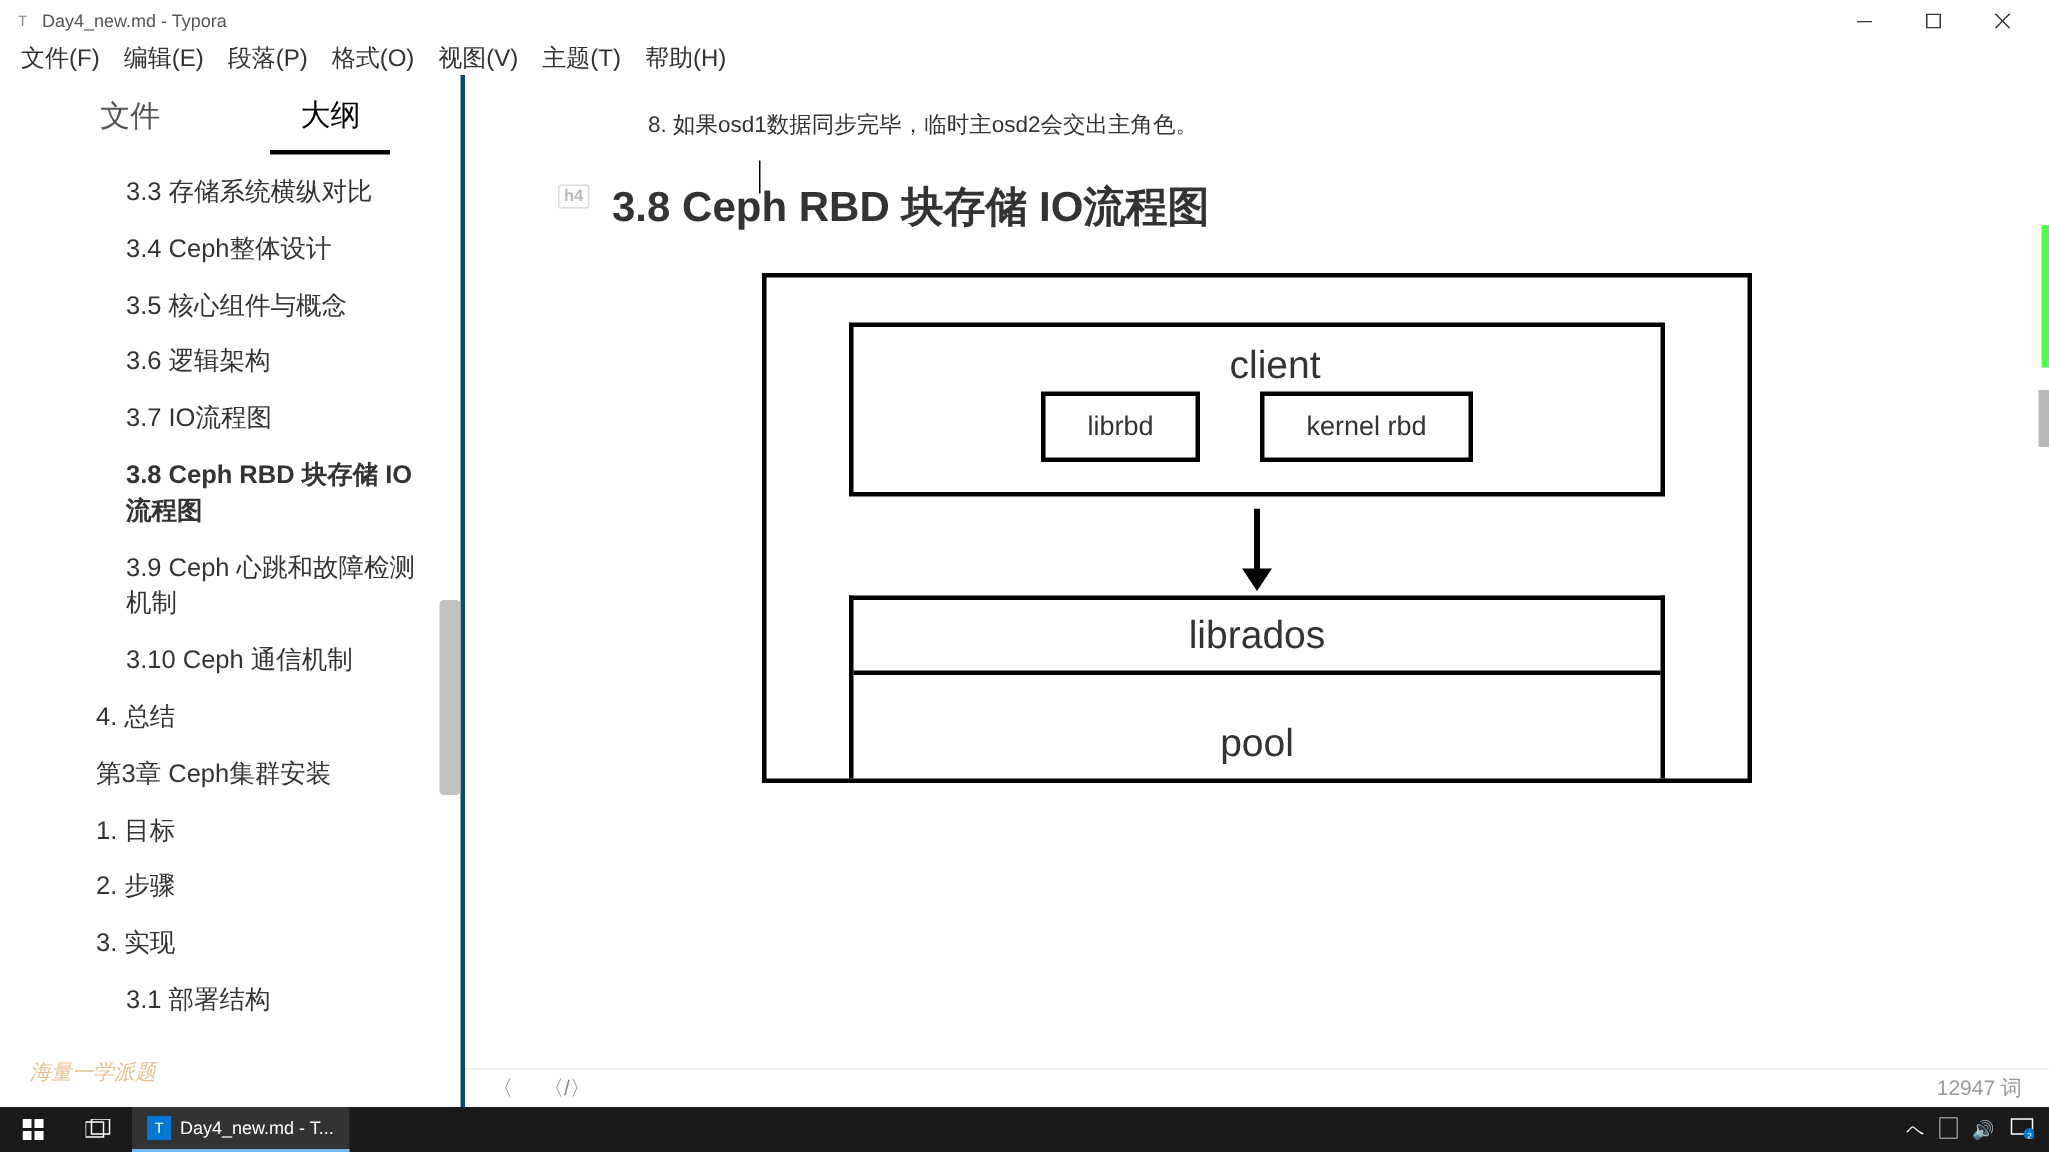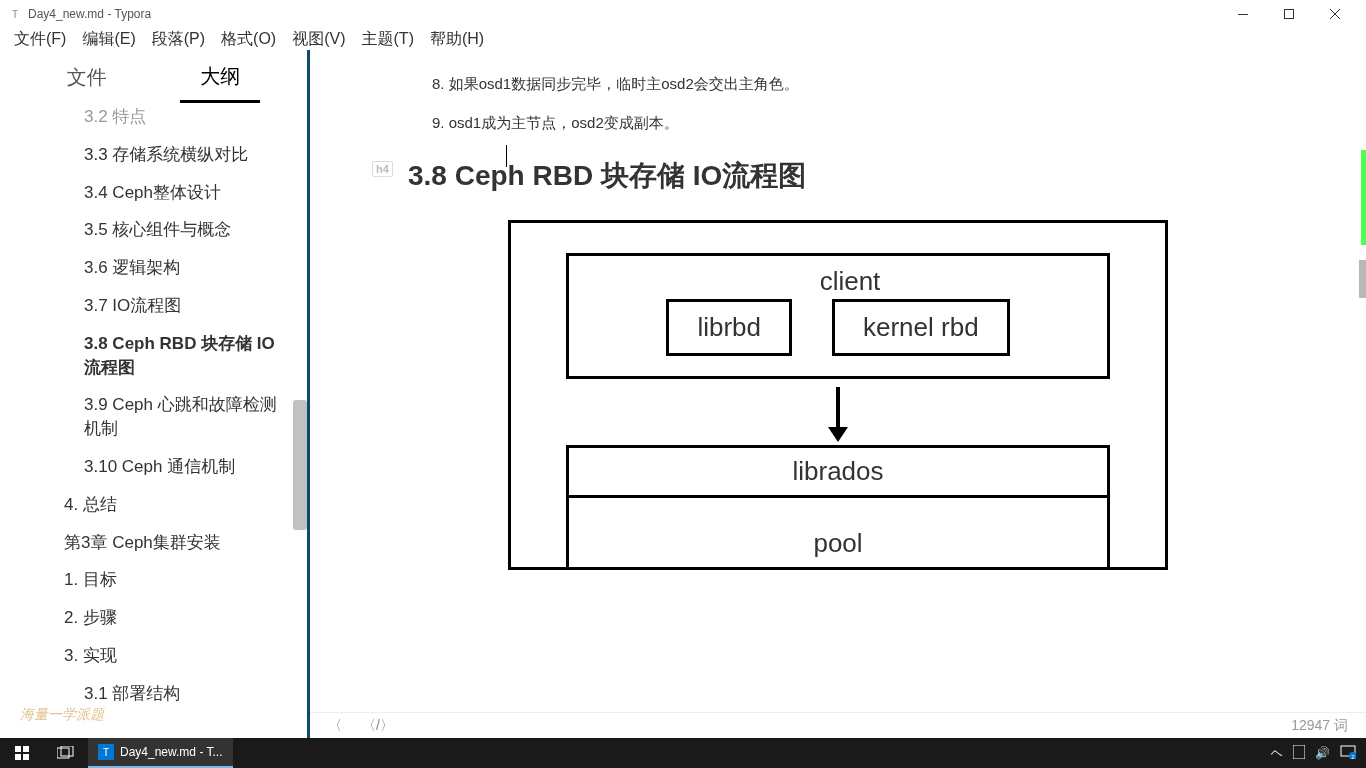--- a/index.html
+++ b/index.html
@@ -24,21 +24,21 @@
 .content { flex: 1; padding: 0 40px; overflow: hidden; position: relative; }
 .content-inner { max-width: 860px; margin: 0 auto; padding-top: 0; }
 ol.body-list { list-style: none; padding-left: 24px; font-size: 15px; line-height: 1.9; margin-top: 20px; margin-bottom: 20px; }
 ol.body-list li { margin: 10px 0; }
 h2.section-h { font-size: 28px; font-weight: 700; margin: 20px 0 25px; position: relative; }
 .h-badge { position: absolute; left: -36px; top: 4px; font-size: 11px; color: #bbb; border: 1px solid #ddd; padding: 1px 3px; border-radius: 2px; }
 .diagram { border: 3px solid #000; width: 660px; margin: 0 auto; padding: 30px 0 0; }
 .d-box-outer { border: 3px solid #000; margin: 0 55px; }
 .d-title { text-align: center; font-size: 26px; padding: 10px 0 2px; font-family: Arial, sans-serif; margin-left: 24px; }
 .d-row { display: flex; justify-content: center; gap: 40px; padding: 0 40px 20px; }
-.d-small { border: 3px solid #000; padding: 10px 28px; font-size: 26px; font-family: Arial, sans-serif; }
+.d-small { border: 3px solid #000; padding: 10px 28px; font-size: 18px; font-family: Arial, sans-serif; }
 .arrow-wrap { text-align: center; padding: 8px 0 0; }
 .d-box2 { border: 3px solid #000; border-bottom: none; margin: 0 55px; }
 .d-subtitle { text-align: center; font-size: 26px; padding: 8px 0; font-family: Arial, sans-serif; border-bottom: 3px solid #000; }
 .d-subtitle.nb { border-bottom: none; padding-top: 30px; }
 .edge-green { position: absolute; right: 0; top: 100px; width: 5px; height: 95px; background: #4eff4e; }
 .edge-gray { position: absolute; right: 0; top: 210px; width: 7px; height: 38px; background: #b8b8b8; }
 .bottombar { height: 26px; border-top: 1px solid #eee; position: absolute; left: 310px; right: 0; bottom: 30px; display: flex; align-items: center; padding: 0 18px; color: #999; font-size: 14px; }
 .bottombar .nav-ic { margin-right: 20px; color: #888; }
 .bottombar .spacer { flex: 1; }
 .taskbar { position: absolute; bottom: 0; left: 0; right: 0; height: 30px; background: #1a1a1a; display: flex; align-items: center; color: #fff; font-size: 12px; }
@@ -84,21 +84,20 @@
   <div class="menu-item">帮助(H)</div>
 </div>
 
 <div class="app-body">
   <div class="sidebar">
     <div class="side-tabs">
       <div class="side-tab">文件</div>
       <div class="side-tab active">大纲</div>
     </div>
     <div class="outline">
-      <div class="outline-item cut">3.2 特点</div>
       <div class="outline-item">3.3 存储系统横纵对比</div>
       <div class="outline-item">3.4 Ceph整体设计</div>
       <div class="outline-item">3.5 核心组件与概念</div>
       <div class="outline-item">3.6 逻辑架构</div>
       <div class="outline-item">3.7 IO流程图</div>
       <div class="outline-item active">3.8 Ceph RBD 块存储 IO流程图</div>
       <div class="outline-item">3.9 Ceph 心跳和故障检测机制</div>
       <div class="outline-item">3.10 Ceph 通信机制</div>
       <div class="outline-item l1">4. 总结</div>
       <div class="outline-item l1">第3章 Ceph集群安装</div>
@@ -109,21 +108,20 @@
       <div class="scroll-thumb"></div>
     </div>
   </div>
 
   <div class="content">
     <div class="edge-green"></div>
     <div class="edge-gray"></div>
     <div class="content-inner">
       <ol class="body-list">
         <li><span>8.</span> <span>如果osd1数据同步完毕，临时主osd2会交出主角色。</span></li>
-        <li><span>9.</span> <span>osd1成为主节点，osd2变成副本。</span></li>
       </ol>
       <h2 class="section-h">
         <span class="h-badge">h4</span>
         <span>3.8 Ceph RBD 块存储 IO流程图</span>
         <span style="position:absolute;left:98px;top:-12px;width:1px;height:22px;background:#000"></span>
       </h2>
 
       <div class="diagram">
         <div class="d-box-outer">
           <div class="d-title">client</div>

